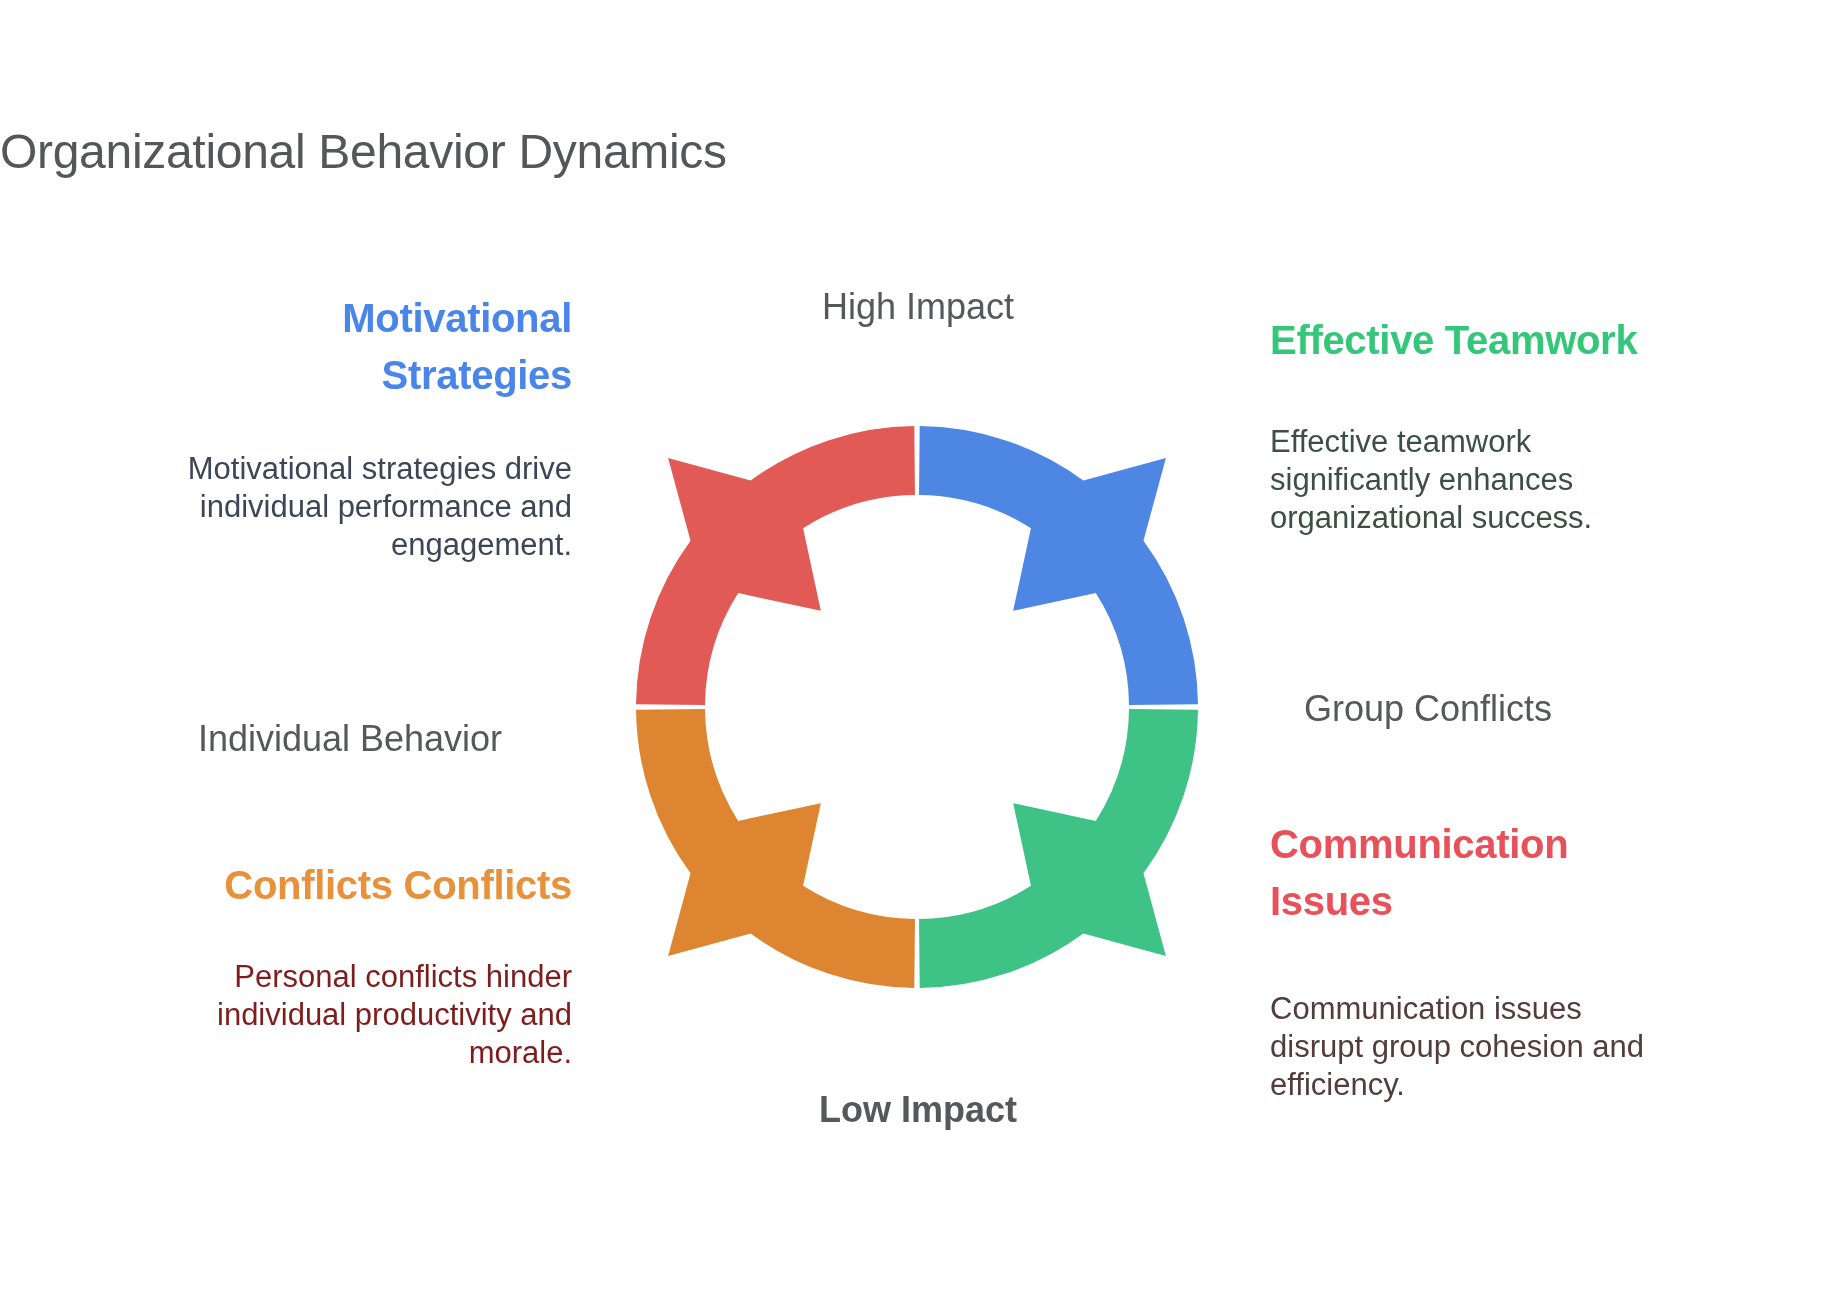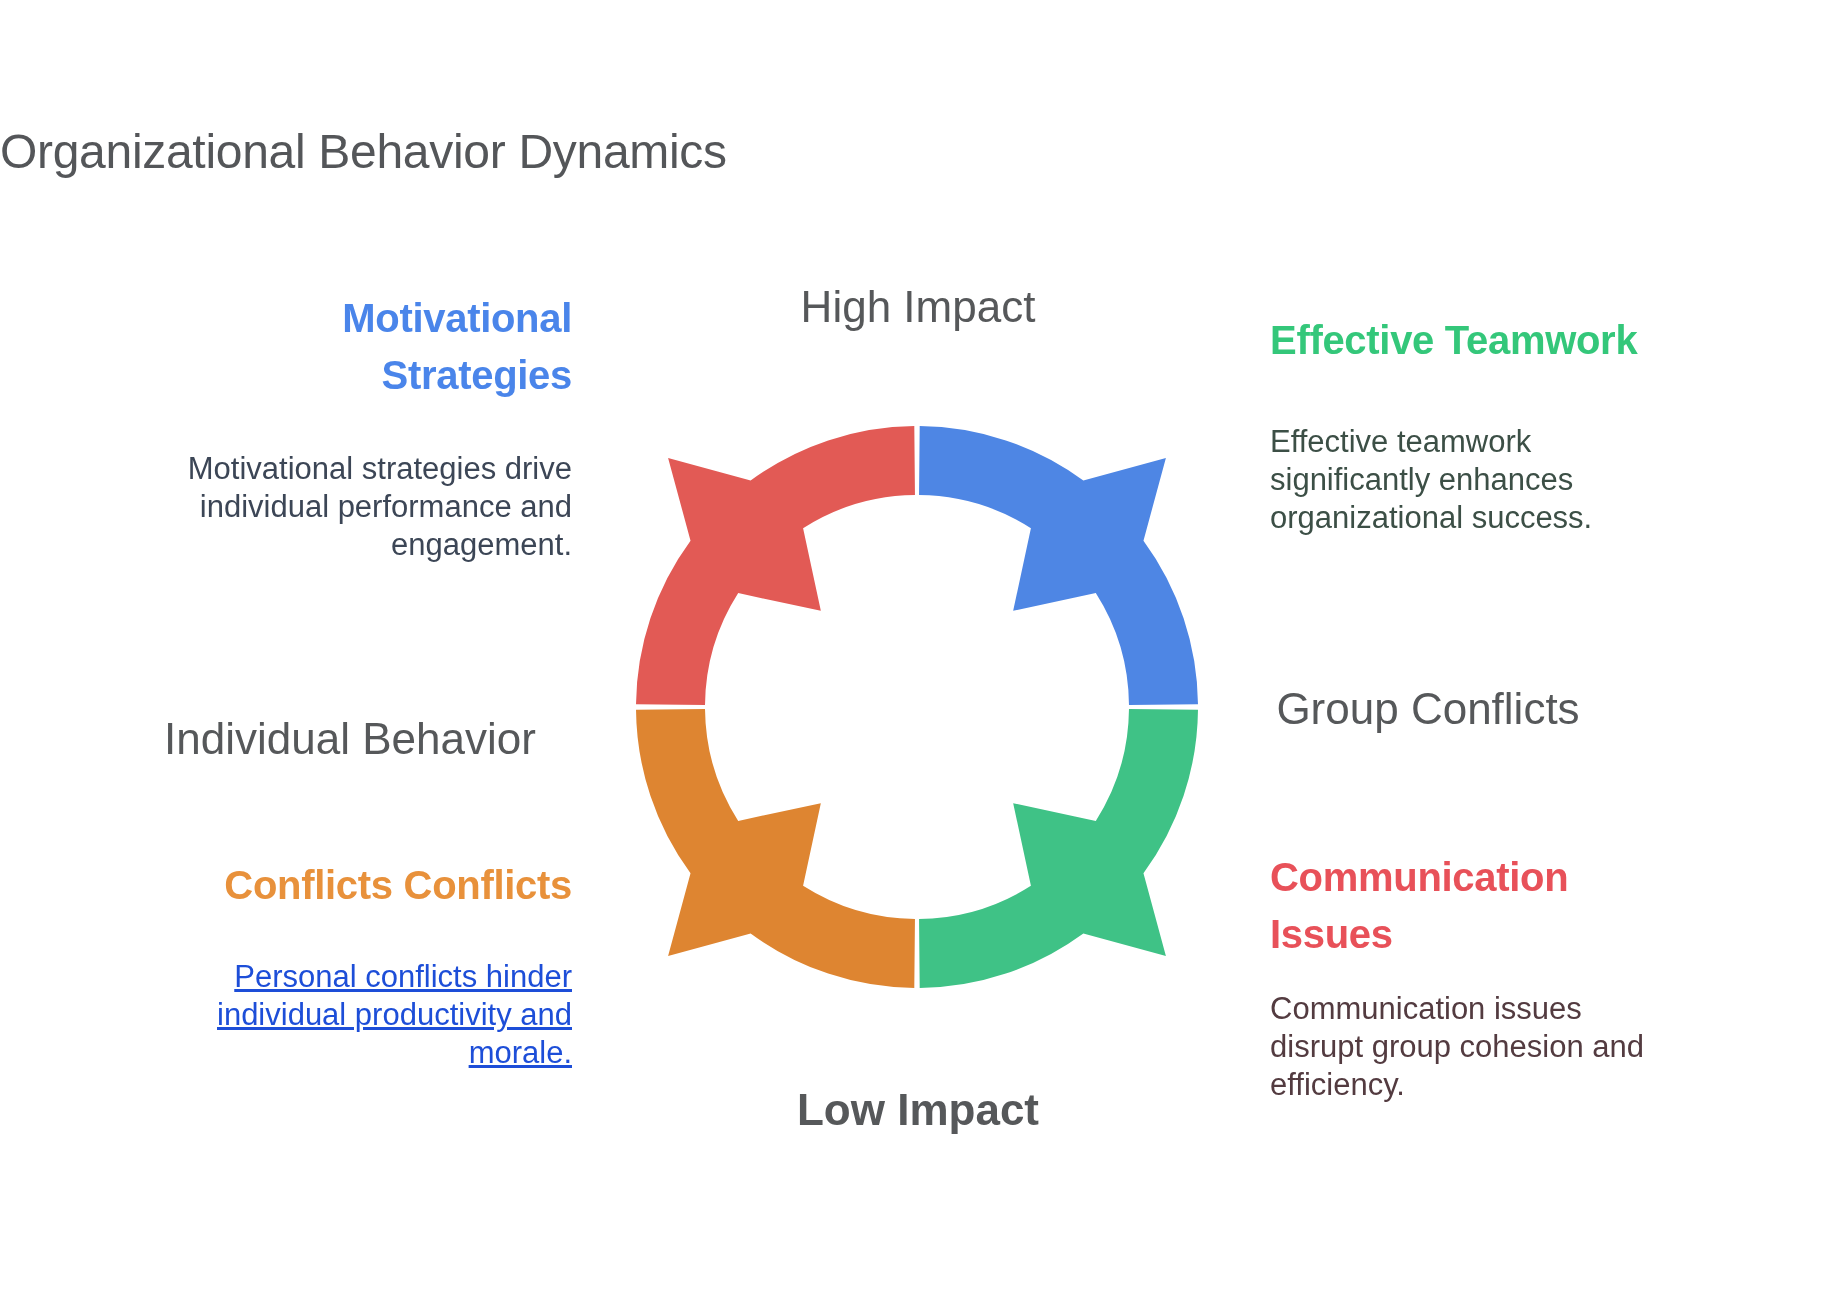--- a/index.html
+++ b/index.html
@@ -12,21 +12,21 @@
     font-family: "Liberation Sans", sans-serif;
   }
   .abs { position: absolute; }
   #diagram-title {
     left: 0; top: 124px; width: 1836px;
     text-align: left;
     font-size: 48px; line-height: 56px;
     letter-spacing: -0.3px;
   }
   .axis-label {
-    font-size: 44px; line-height: 40px;
+    font-size: 36px; line-height: 40px;
     text-align: center;
   }
   #axis-top    { left: 668px; top: 287px;  width: 500px; }
   #axis-bottom { left: 668px; top: 1090px; width: 500px; font-weight: bold; }
   #axis-left   { left: 100px; top: 691px;  width: 500px; margin-top: 28px; }
   #axis-right  { left: 1178px; top: 689px; width: 500px; }
   .q-heading {
     font-size: 40px; line-height: 57px; font-weight: 700;
     white-space: pre-line; letter-spacing: -0.3px;
   }
@@ -35,21 +35,21 @@
     white-space: pre-line;
   }
   .col-left  { left: 60px;   width: 512px; text-align: right; }
   .col-right { left: 1270px; width: 470px; text-align: left; }
   #q-tl-heading { top: 290px; }
   #q-tl-body    { top: 450px; }
   #q-tr-heading { top: 312px; }
   #q-tr-body    { top: 423px; }
   #q-bl-heading { top: 857px; }
   #q-bl-body    { top: 958px; }
-  #q-br-heading { top: 849px; }
+  #q-br-heading { top: 816px; }
   #q-br-body    { top: 990px; }
   #cycle-svg { position: absolute; left: 0; top: 0; }
 </style>
 </head>
 <body>
 
 <div id="canvas">
 
   <div class="abs" id="diagram-title" style="color: rgb(84, 86, 89);">Organizational Behavior Dynamics</div>
 
@@ -73,21 +73,21 @@
   <div class="abs q-body col-left" id="q-tl-body" style="color: rgb(60, 70, 86);">Motivational strategies drive
 individual performance and
 engagement.</div>
 
   <div class="abs q-heading col-right" id="q-tr-heading" style="color: rgb(52, 199, 122);">Effective Teamwork</div>
   <div class="abs q-body col-right" id="q-tr-body" style="color: rgb(60, 79, 70);">Effective teamwork
 significantly enhances
 organizational success.</div>
 
   <div class="abs q-heading col-left" id="q-bl-heading" style="color: rgb(232, 145, 59);">Conflicts Conflicts</div>
-  <div class="abs q-body col-left" id="q-bl-body" style="color: #1d4ed8; text-decoration: underline;">Personal conflicts hinder
+  <div class="abs q-body col-left" id="q-bl-body" style="color: #7f1d1d;">Personal conflicts hinder
 individual productivity and
 morale.</div>
 
   <div class="abs q-heading col-right" id="q-br-heading" style="color: rgb(232, 81, 89);">Communication
 Issues</div>
   <div class="abs q-body col-right" id="q-br-body" style="color: rgb(83, 59, 64);">Communication issues
 disrupt group cohesion and
 efficiency.</div>
 
 </div>

